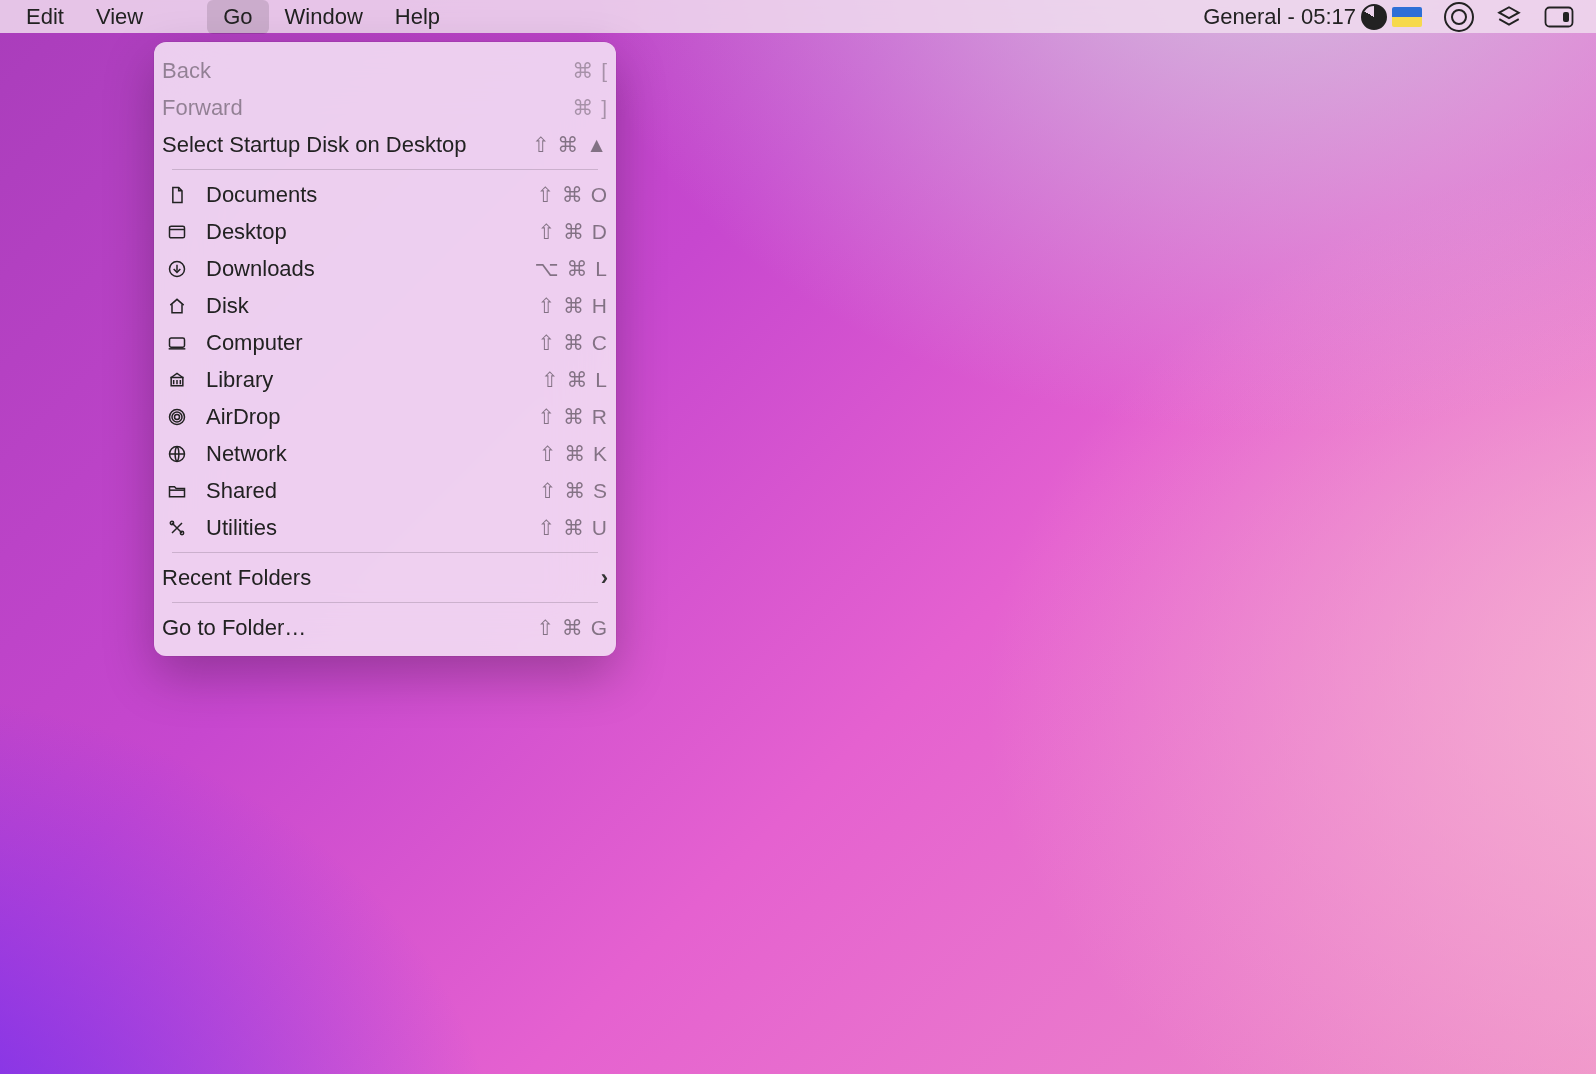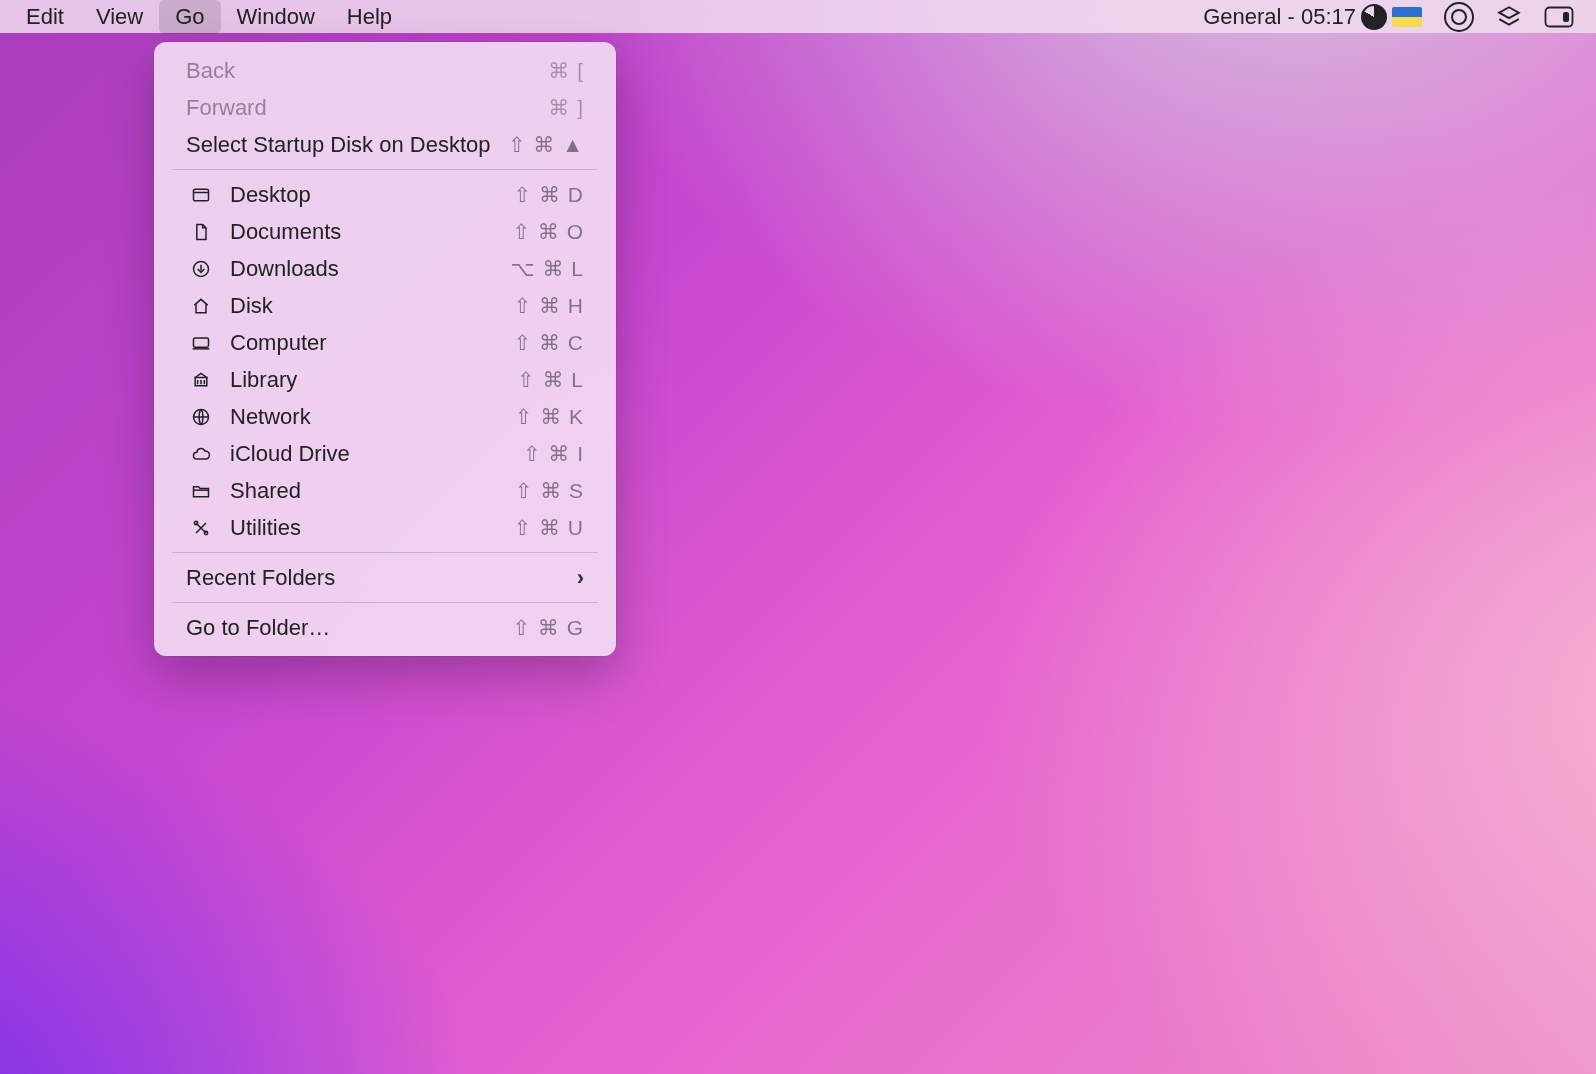--- a/index.html
+++ b/index.html
@@ -16,21 +16,21 @@
     position: absolute; top: 0; left: 0; right: 0; height: 33px;
     display: flex; align-items: center;
     background: rgba(240,220,238,0.85);
     backdrop-filter: blur(20px);
     font-size: 22px;
     color: #222;
     padding: 0 10px;
   }
   .menubar-left { display: flex; }
   .menubar-item { padding: 4px 16px; border-radius: 6px; cursor: default; }
-  .menubar-item.active { background: rgba(0,0,0,0.12); }
+  .menubar-item.active { background: rgba(0,0,0,0.12); margin-left: 48px; }
   .menubar-right { margin-left: auto; display: flex; align-items: center; gap: 5px; padding-right: 12px; }
   .status-text { font-size: 22px; }
   .status-icons { display:flex; align-items:center; gap: 22px; }
   .pie {
     width: 26px; height: 26px; border-radius: 50%; border: 2.5px solid #222;
     background: conic-gradient(#222 0deg 300deg, transparent 300deg 360deg);
     display:inline-block; vertical-align:middle;
   }
   .flag {
     width: 30px; height: 20px; display:inline-block; position:relative;
@@ -50,21 +50,21 @@
     background: rgba(244, 226, 245, 0.88);
     backdrop-filter: blur(30px);
     border-radius: 12px;
     box-shadow: 0 20px 50px rgba(0,0,0,0.25), 0 0 0 0.5px rgba(0,0,0,0.1);
     padding: 10px 0;
     font-size: 22px;
     color: #222;
   }
   .dropdown .row {
     display:flex; align-items:center;
-    padding: 6px 32px;
+    padding: 6px 8px;
     height: 37px;
   }
   .dropdown .row .mi { width: 30px; display:flex; align-items:center; justify-content:center; margin-right: 14px; color:#333; }
   .dropdown .row .lbl { flex: 0 0 auto; }
   .dropdown .row .sc { margin-left:auto; color: rgba(0,0,0,0.45); letter-spacing: 1px; font-size:21px; }
   .dropdown .row.disabled { color: rgba(0,0,0,0.38); }
   .dropdown .row.disabled .sc { color: rgba(0,0,0,0.30); }
   .dropdown hr { border:none; border-top:1px solid rgba(0,0,0,0.15); margin: 6px 18px; }
   .chev { margin-left:auto; font-size:22px; color:#333; font-weight:600; }
   svg { stroke:#222; fill:none; stroke-width:1.8; }
@@ -115,36 +115,36 @@
   <div class="row">
     <span class="lbl">Select Startup Disk on Desktop</span>
     <span class="sc">⇧ ⌘ ▲</span>
   </div>
 
   <hr>
 
   <div class="row">
     <span class="mi">
         <svg width="20" height="20" viewBox="0 0 24 24">
+          <path d="M7 3h7l4 4v14H7z"></path>
+          <path d="M14 3v4h4"></path>
+        </svg>
+      </span>
+    <span class="lbl">Documents</span>
+    <span class="sc">⇧ ⌘ O</span>
+  </div>
+  <div class="row">
+    <span class="mi">
+        <svg width="20" height="20" viewBox="0 0 24 24">
           <rect x="3" y="5" width="18" height="14" rx="2"></rect>
           <path d="M3 9h18"></path>
         </svg>
       </span>
     <span class="lbl">Desktop</span>
     <span class="sc">⇧ ⌘ D</span>
-  </div>
-  <div class="row">
-    <span class="mi">
-        <svg width="20" height="20" viewBox="0 0 24 24">
-          <path d="M7 3h7l4 4v14H7z"></path>
-          <path d="M14 3v4h4"></path>
-        </svg>
-      </span>
-    <span class="lbl">Documents</span>
-    <span class="sc">⇧ ⌘ O</span>
   </div>
   <div class="row">
     <span class="mi">
         <svg width="20" height="20" viewBox="0 0 24 24">
           <circle cx="12" cy="12" r="9"></circle>
           <path d="M12 7v7"></path>
           <path d="M8 12l4 4 4-4"></path>
         </svg>
       </span>
     <span class="lbl">Downloads</span>
@@ -178,35 +178,37 @@
           <path d="M5 9v10h14V9"></path>
           <path d="M8 12v5M12 12v5M16 12v5"></path>
         </svg>
       </span>
     <span class="lbl">Library</span>
     <span class="sc">⇧ ⌘ L</span>
   </div>
   <div class="row">
     <span class="mi">
         <svg width="20" height="20" viewBox="0 0 24 24">
+          <circle cx="12" cy="12" r="3"></circle>
+          <circle cx="12" cy="12" r="6"></circle>
+          <circle cx="12" cy="12" r="9"></circle>
+        </svg>
+      </span>
+    <span class="lbl">AirDrop</span>
+    <span class="sc">⇧ ⌘ R</span>
+  </div>
+  <div class="row">
+    <span class="mi">
+        <svg width="20" height="20" viewBox="0 0 24 24">
           <circle cx="12" cy="12" r="9"></circle>
           <path d="M3 12h18M12 3c3 3 3 15 0 18M12 3c-3 3-3 15 0 18"></path>
         </svg>
       </span>
     <span class="lbl">Network</span>
     <span class="sc">⇧ ⌘ K</span>
-  </div>
-  <div class="row">
-    <span class="mi">
-        <svg width="20" height="20" viewBox="0 0 24 24">
-          <path d="M7 18a4 4 0 010-8 5 5 0 019.6-1.5A4 4 0 0118 18H7z"></path>
-        </svg>
-      </span>
-    <span class="lbl">iCloud Drive</span>
-    <span class="sc">⇧ ⌘ I</span>
   </div>
   <div class="row">
     <span class="mi">
         <svg width="20" height="20" viewBox="0 0 24 24">
           <path d="M3 7h6l2 2h10v10H3z"></path>
           <path d="M3 11h18"></path>
         </svg>
       </span>
     <span class="lbl">Shared</span>
     <span class="sc">⇧ ⌘ S</span>

